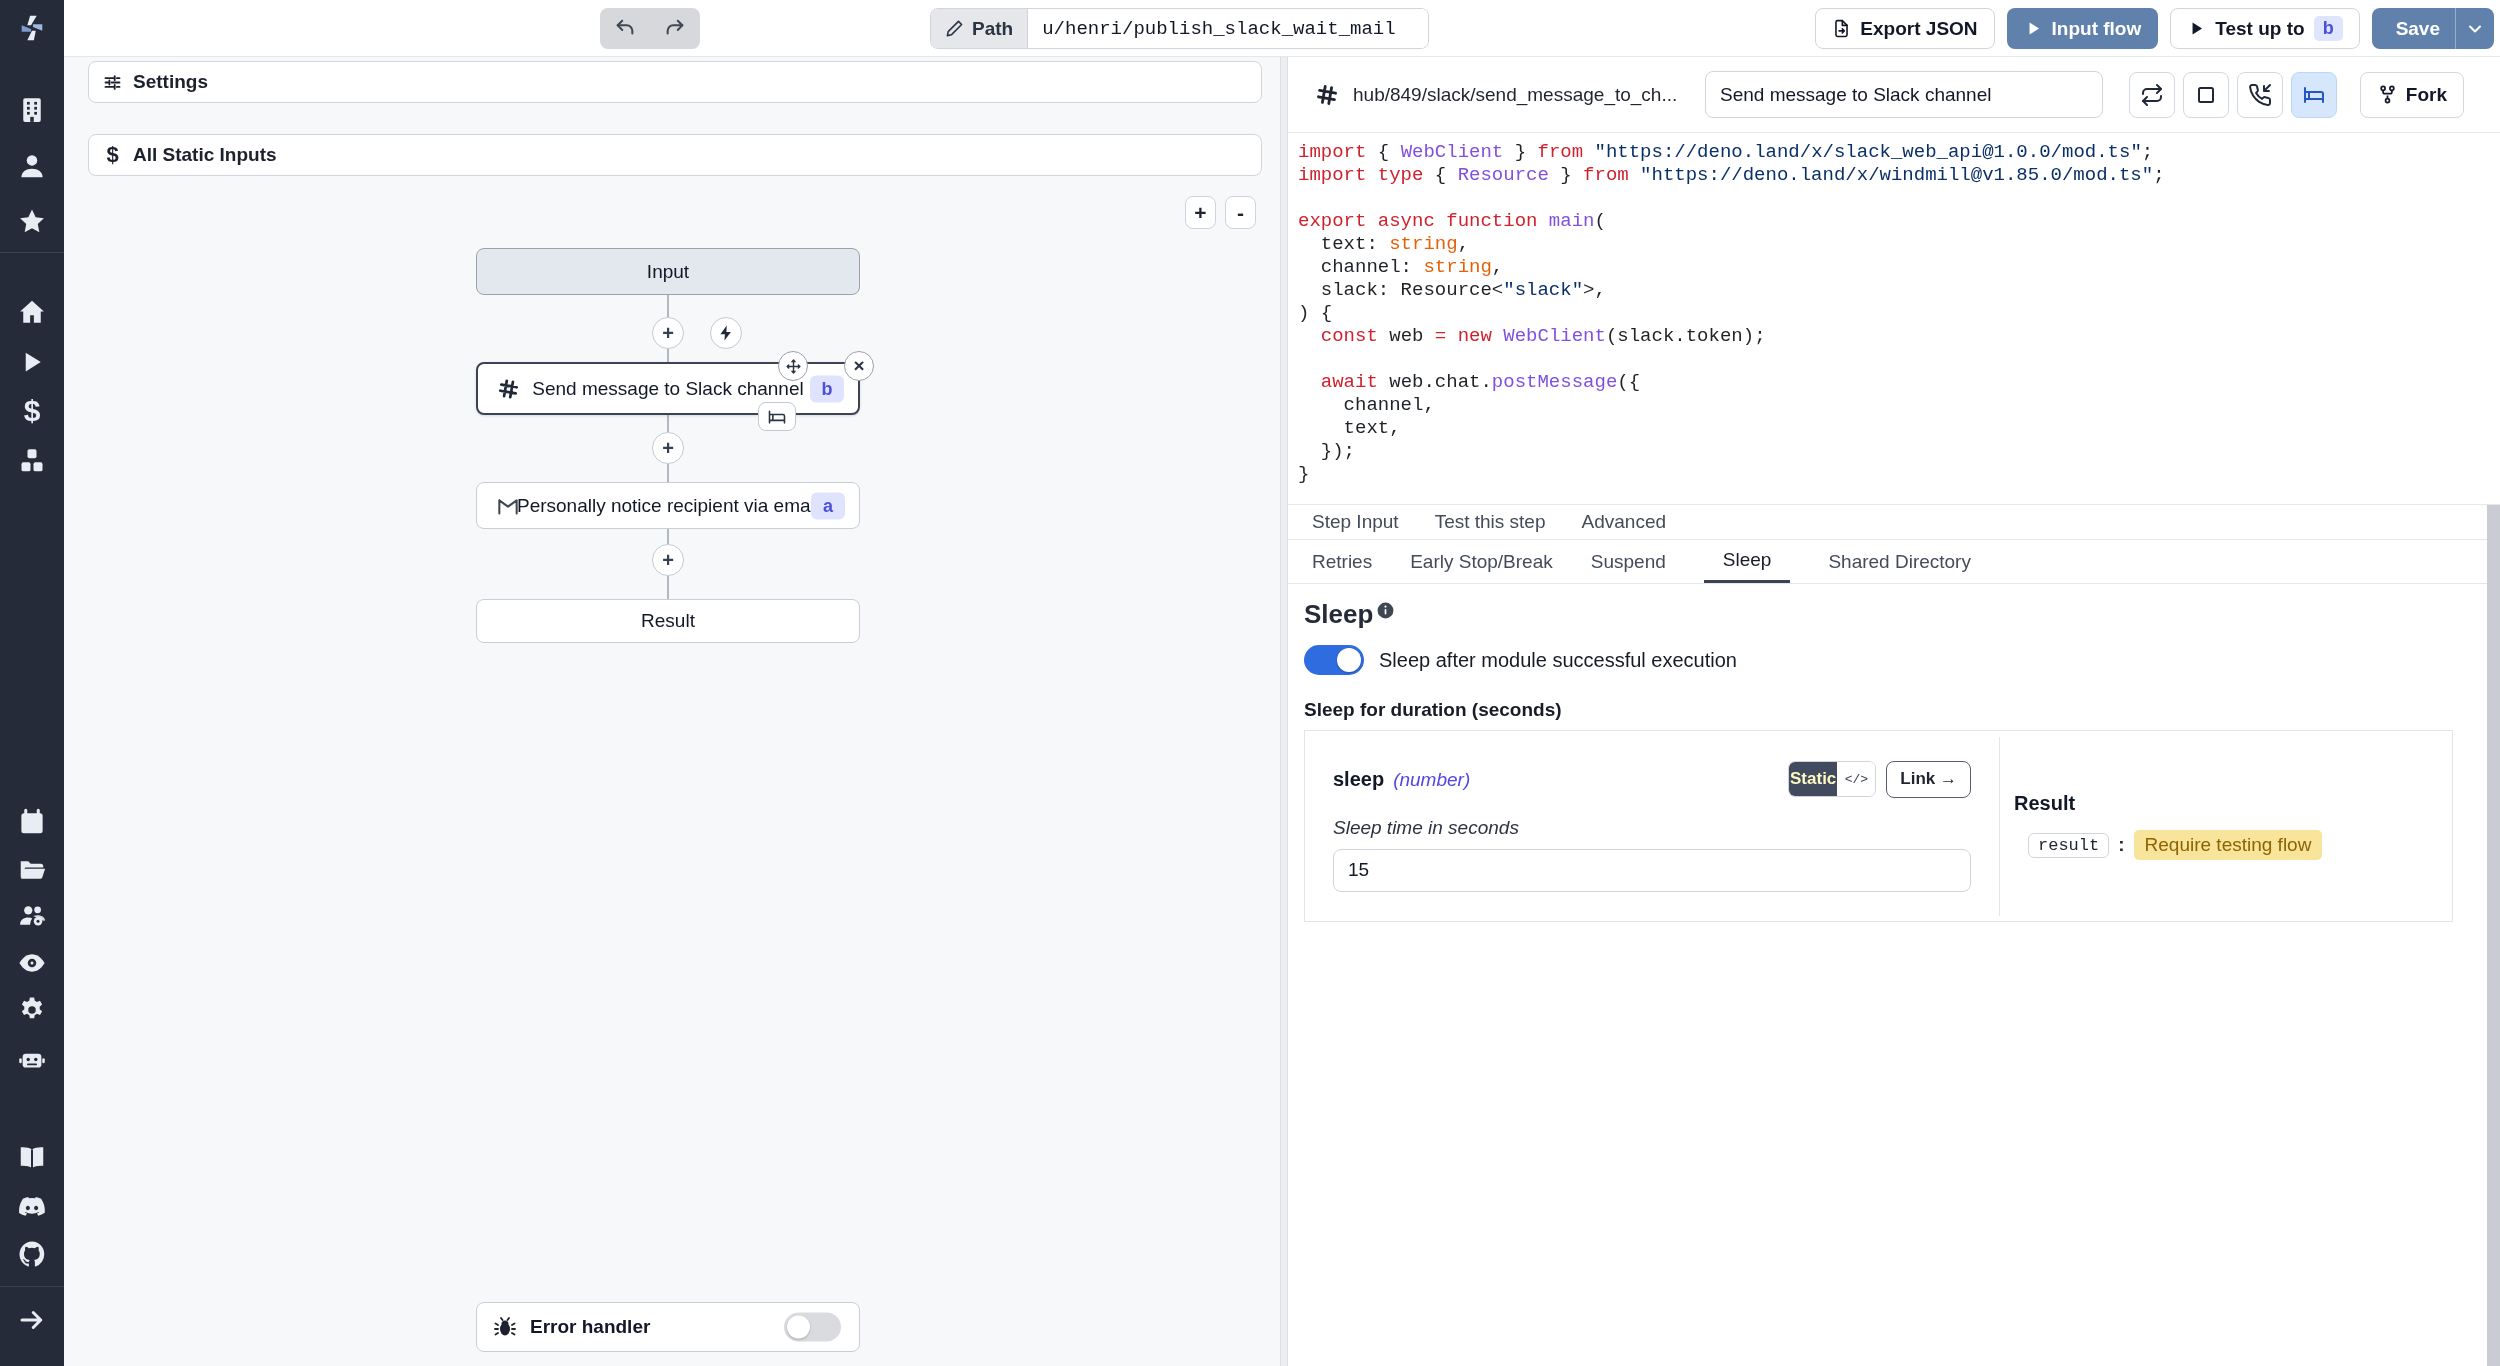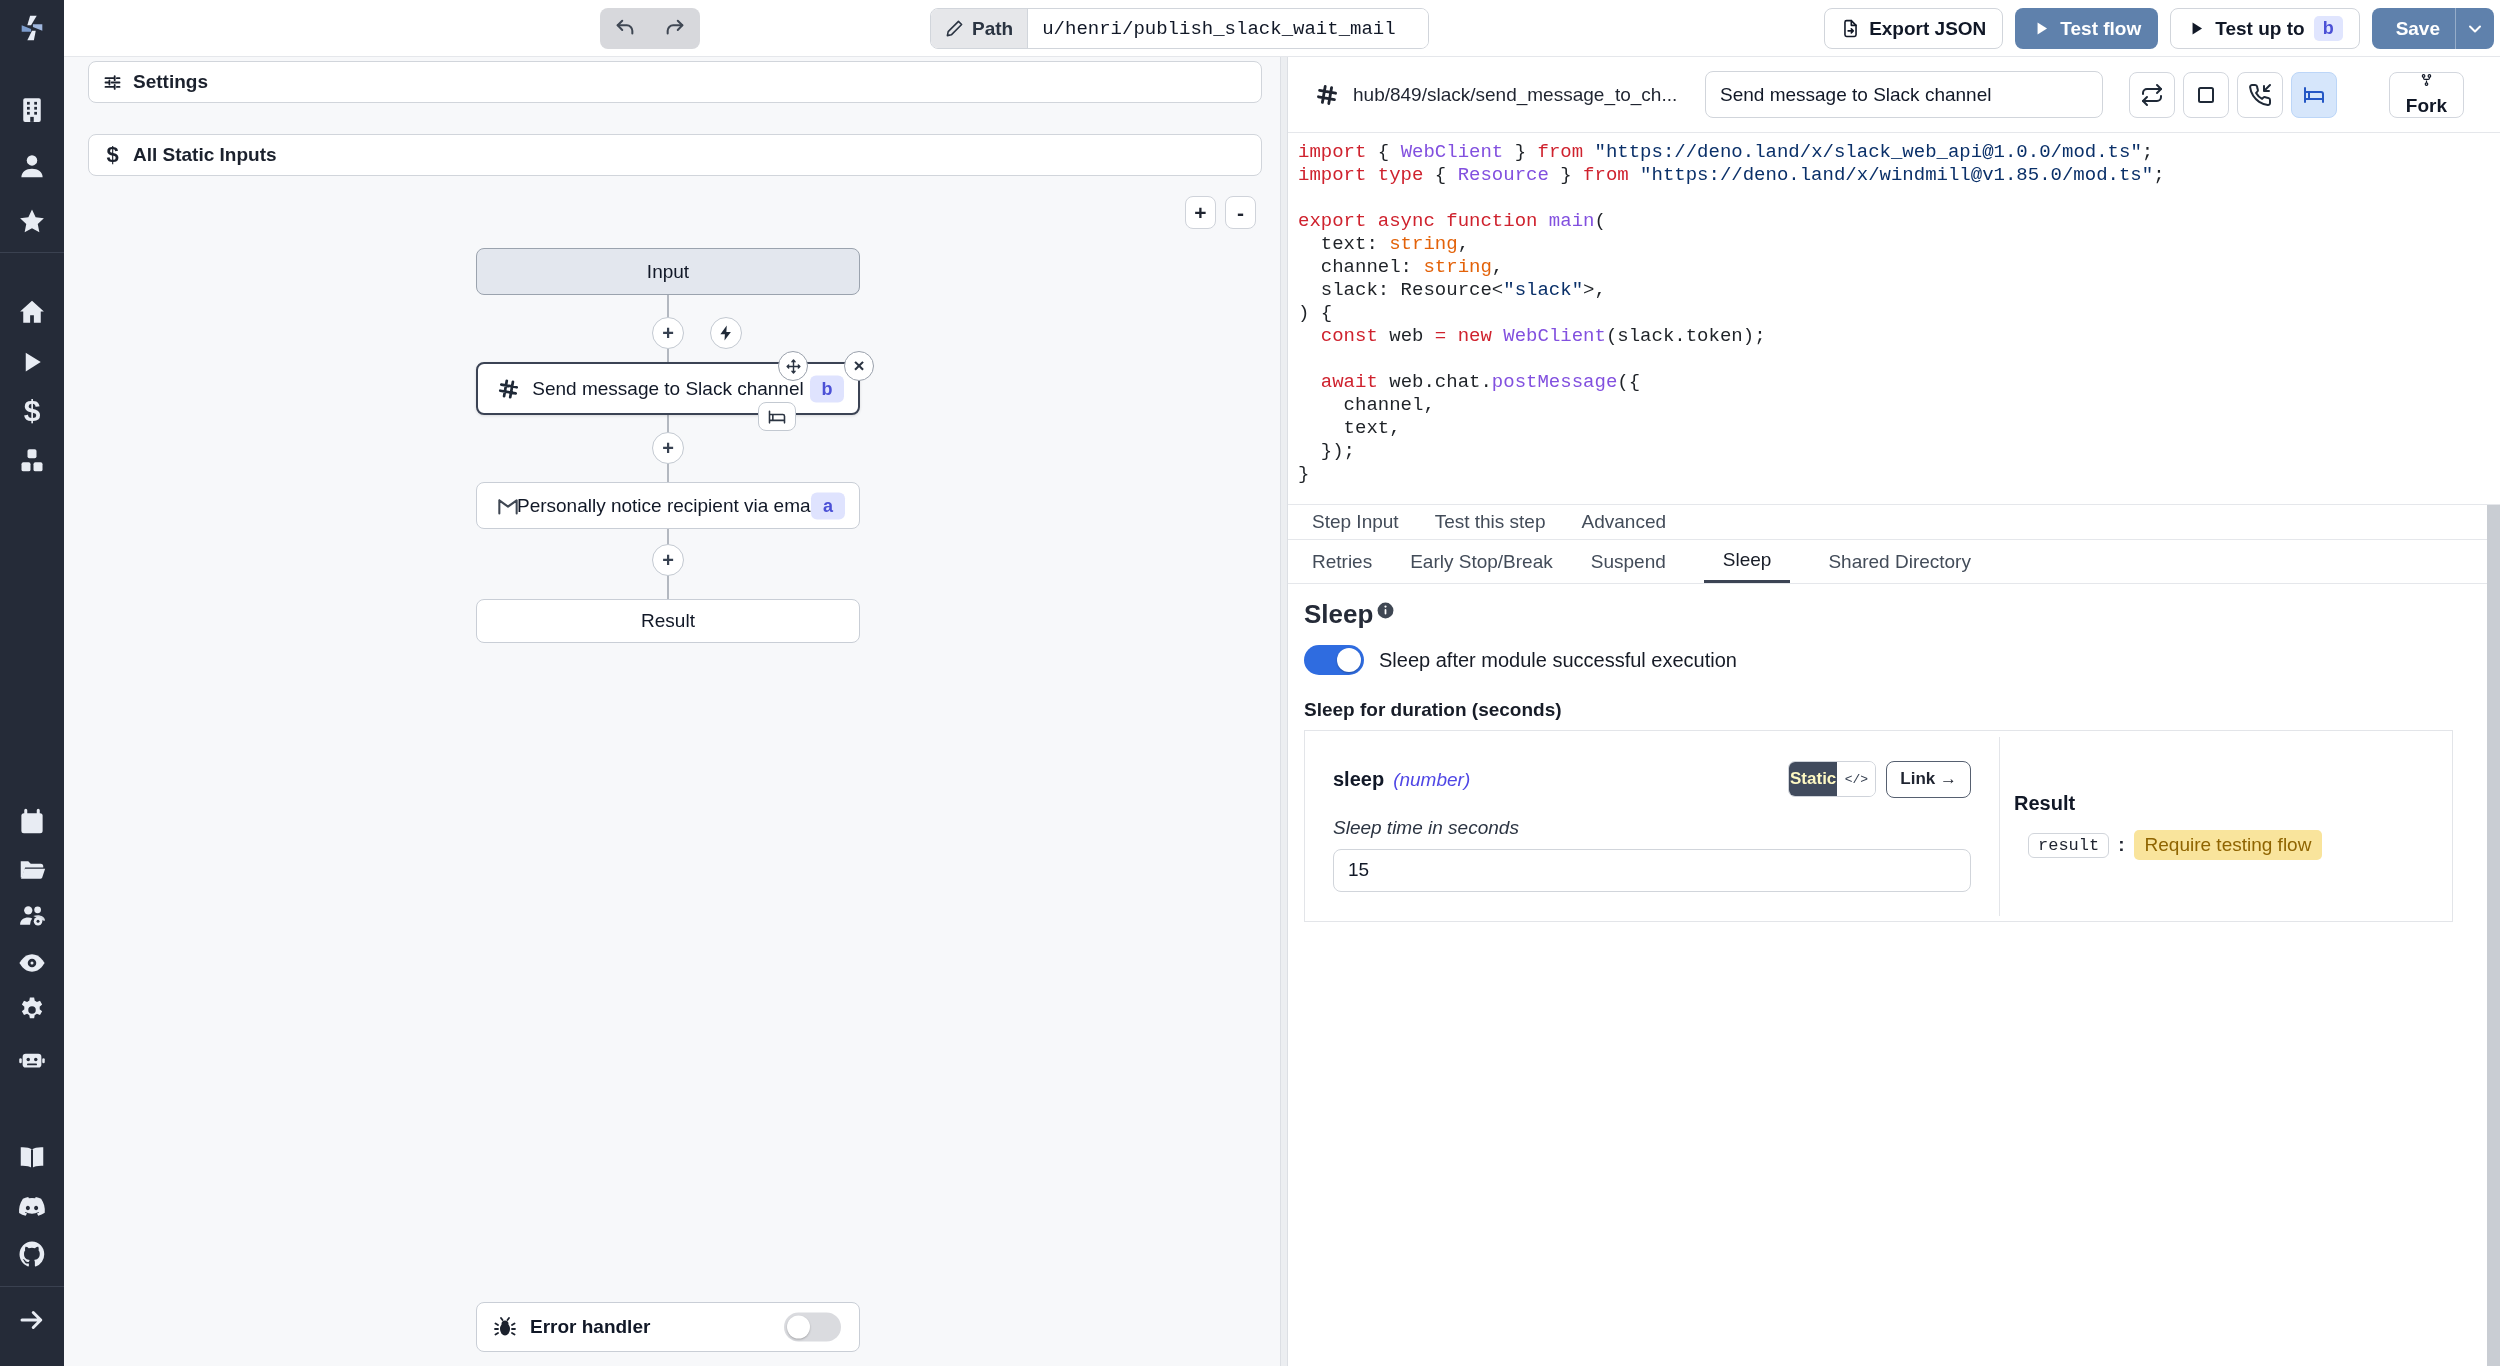--- a/index.html
+++ b/index.html
@@ -102,21 +102,21 @@
   .hub-path { margin-left:13px; width:352px; font-size:19px; color:#1f2430; white-space:nowrap; overflow:hidden; }
   .summary-input { width:398px; height:47px; border:1px solid #d1d5db; border-radius:8px; padding:0 14px;
         font-size:19px; color:#111827; font-family:"Liberation Sans",sans-serif; }
   .icon-btns { display:flex; gap:8px; margin-left:26px; }
   .icon-btn { width:46px; height:46px; background:#fff; border:1px solid #d3d7de; border-radius:8px;
         display:flex; align-items:center; justify-content:center; color:#1f2937; cursor:pointer; }
   .icon-btn svg { width:24px; height:24px; }
   .icon-btn.active { background:#d6e6fb; border-color:#bcd6f8; color:#2457c5; }
   .fork-btn { margin-left:auto; margin-right:36px; height:46px; border:1px solid #d3d7de; border-radius:8px;
         padding:0 16px; display:flex; align-items:center; gap:8px; font-size:19px; font-weight:600;
-        color:#111827; cursor:pointer;flex-direction:column; }
+        color:#111827; cursor:pointer; }
   .fork-btn svg { width:21px; height:21px; }
 
   .code { height:372px; border-bottom:1px solid #e5e7eb; padding:8px 0 0 10px;
         font-family:"Liberation Mono",monospace; font-size:19px; line-height:23px; color:#1f2328;
         white-space:pre; overflow:hidden; cursor:text; }
   .tok-k { color:#cf222e; } .tok-s { color:#0a3069; } .tok-c { color:#8250df; }
   .tok-t { color:#e36209; } .tok-p { color:#1f2328; }
 
   .tabs1 { height:35px; display:flex; align-items:center; gap:36px; padding-left:24px;
         border-bottom:1px solid #e5e7eb; font-size:19px; font-weight:500; color:#434c59; }
@@ -316,21 +316,21 @@
             <path d="M13 2H7a2 2 0 0 0-2 2v16a2 2 0 0 0 2 2h10a2 2 0 0 0 2-2V8z"></path>
             <path d="M13 2v6h6"></path>
             <path d="M9 15h6M13 12.5 15.5 15 13 17.5"></path>
           </svg>
         <span>Export JSON</span>
       </button>
       <button class="btn btn-blue">
         <svg viewBox="0 0 24 24" fill="currentColor">
             <path d="M7 4.5 19 12 7 19.5z"></path>
           </svg>
-        <span>Test flow</span>
+        <span>Input flow</span>
       </button>
       <button class="btn btn-outline">
         <svg viewBox="0 0 24 24" fill="currentColor">
             <path d="M7 4.5 19 12 7 19.5z"></path>
           </svg>
         <span>Test up to</span>
         <span class="step-badge">b</span>
       </button>
       <div class="save-split">
         <div class="save-main">

